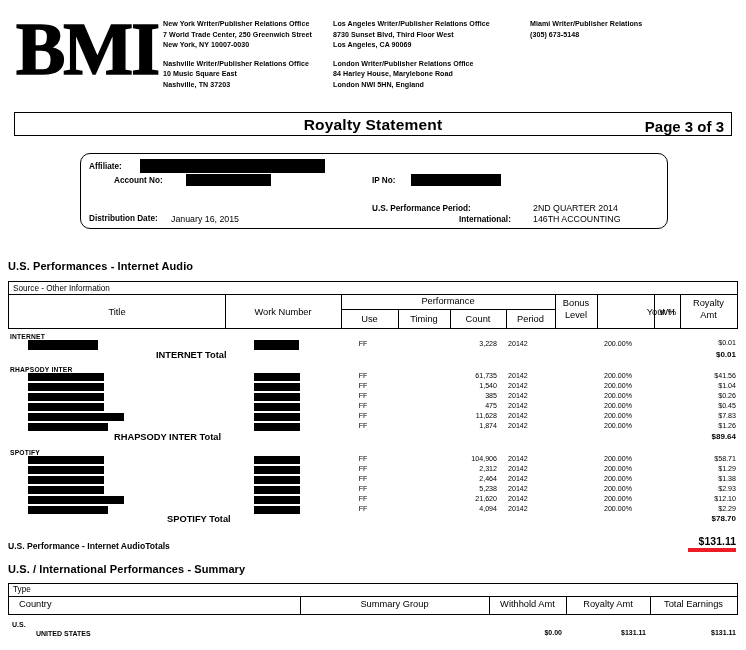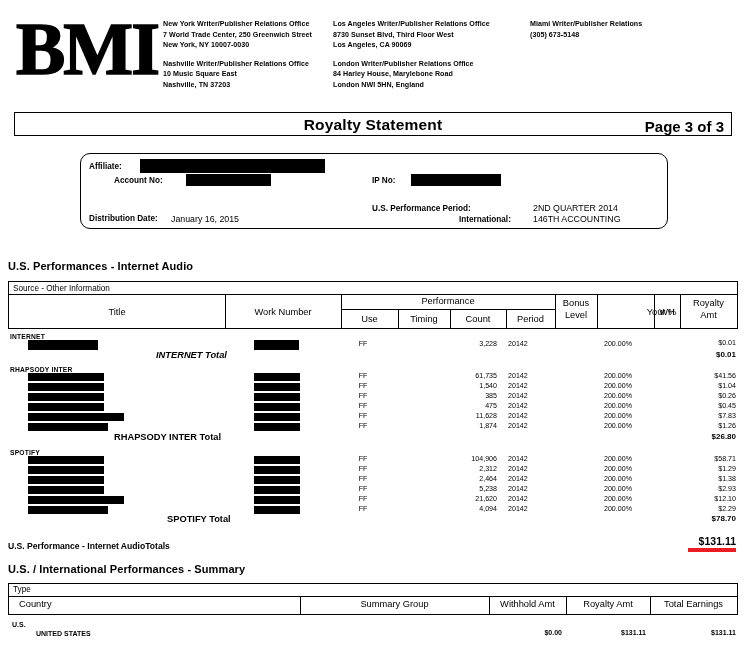--- a/index.html
+++ b/index.html
@@ -364,21 +364,21 @@
   </div>
 
   <div class="grp-name" style="left:10px; top:333px;">INTERNET</div>
   <div class="redact" style="left:28px; top:340px; width:70px; height:10px;"></div>
   <div class="redact" style="left:254px; top:340px; width:45px; height:10px;"></div>
   <div class="cell c" style="left:340px; top:340px; width:46px;">FF</div>
   <div class="cell r" style="left:435px; top:340px; width:62px;">3,228</div>
   <div class="cell" style="left:508px; top:340px;">20142</div>
   <div class="cell r" style="left:570px; top:340px; width:62px;">200.00%</div>
   <div class="amt-total" style="left:662px; top:339px; width:74px; font-weight:normal; font-size:7.1px;">$0.01</div>
-  <div class="grp-total" style="left:156px; top:350px;font-style:italic;">INTERNET  Total</div>
+  <div class="grp-total" style="left:156px; top:350px;">INTERNET  Total</div>
   <div class="amt-total" style="left:662px; top:350px; width:74px;">$0.01</div>
 
   <div class="grp-name" style="left:10px; top:366px;">RHAPSODY INTER</div>
 
   <div class="redact" style="left:28px; top:373px; width:76px; height:8px;"></div>
   <div class="redact" style="left:28px; top:383px; width:76px; height:8px;"></div>
   <div class="redact" style="left:28px; top:393px; width:76px; height:8px;"></div>
   <div class="redact" style="left:28px; top:403px; width:76px; height:8px;"></div>
   <div class="redact" style="left:28px; top:413px; width:96px; height:8px;"></div>
   <div class="redact" style="left:28px; top:423px; width:80px; height:8px;"></div>
@@ -419,21 +419,21 @@
   <div class="cell r" style="left:570px; top:422px; width:62px;">200.00%</div>
 
   <div class="cell r" style="left:662px; top:372px; width:74px;">$41.56</div>
   <div class="cell r" style="left:662px; top:382px; width:74px;">$1.04</div>
   <div class="cell r" style="left:662px; top:392px; width:74px;">$0.26</div>
   <div class="cell r" style="left:662px; top:402px; width:74px;">$0.45</div>
   <div class="cell r" style="left:662px; top:412px; width:74px;">$7.83</div>
   <div class="cell r" style="left:662px; top:422px; width:74px;">$1.26</div>
 
   <div class="grp-total" style="left:114px; top:432px;">RHAPSODY INTER  Total</div>
-  <div class="amt-total" style="left:662px; top:432px; width:74px;">$26.80</div>
+  <div class="amt-total" style="left:662px; top:432px; width:74px;">$89.64</div>
 
   <div class="grp-name" style="left:10px; top:449px;">SPOTIFY</div>
 
   <div class="redact" style="left:28px; top:456px; width:76px; height:8px;"></div>
   <div class="redact" style="left:28px; top:466px; width:76px; height:8px;"></div>
   <div class="redact" style="left:28px; top:476px; width:76px; height:8px;"></div>
   <div class="redact" style="left:28px; top:486px; width:76px; height:8px;"></div>
   <div class="redact" style="left:28px; top:496px; width:96px; height:8px;"></div>
   <div class="redact" style="left:28px; top:506px; width:80px; height:8px;"></div>
 

